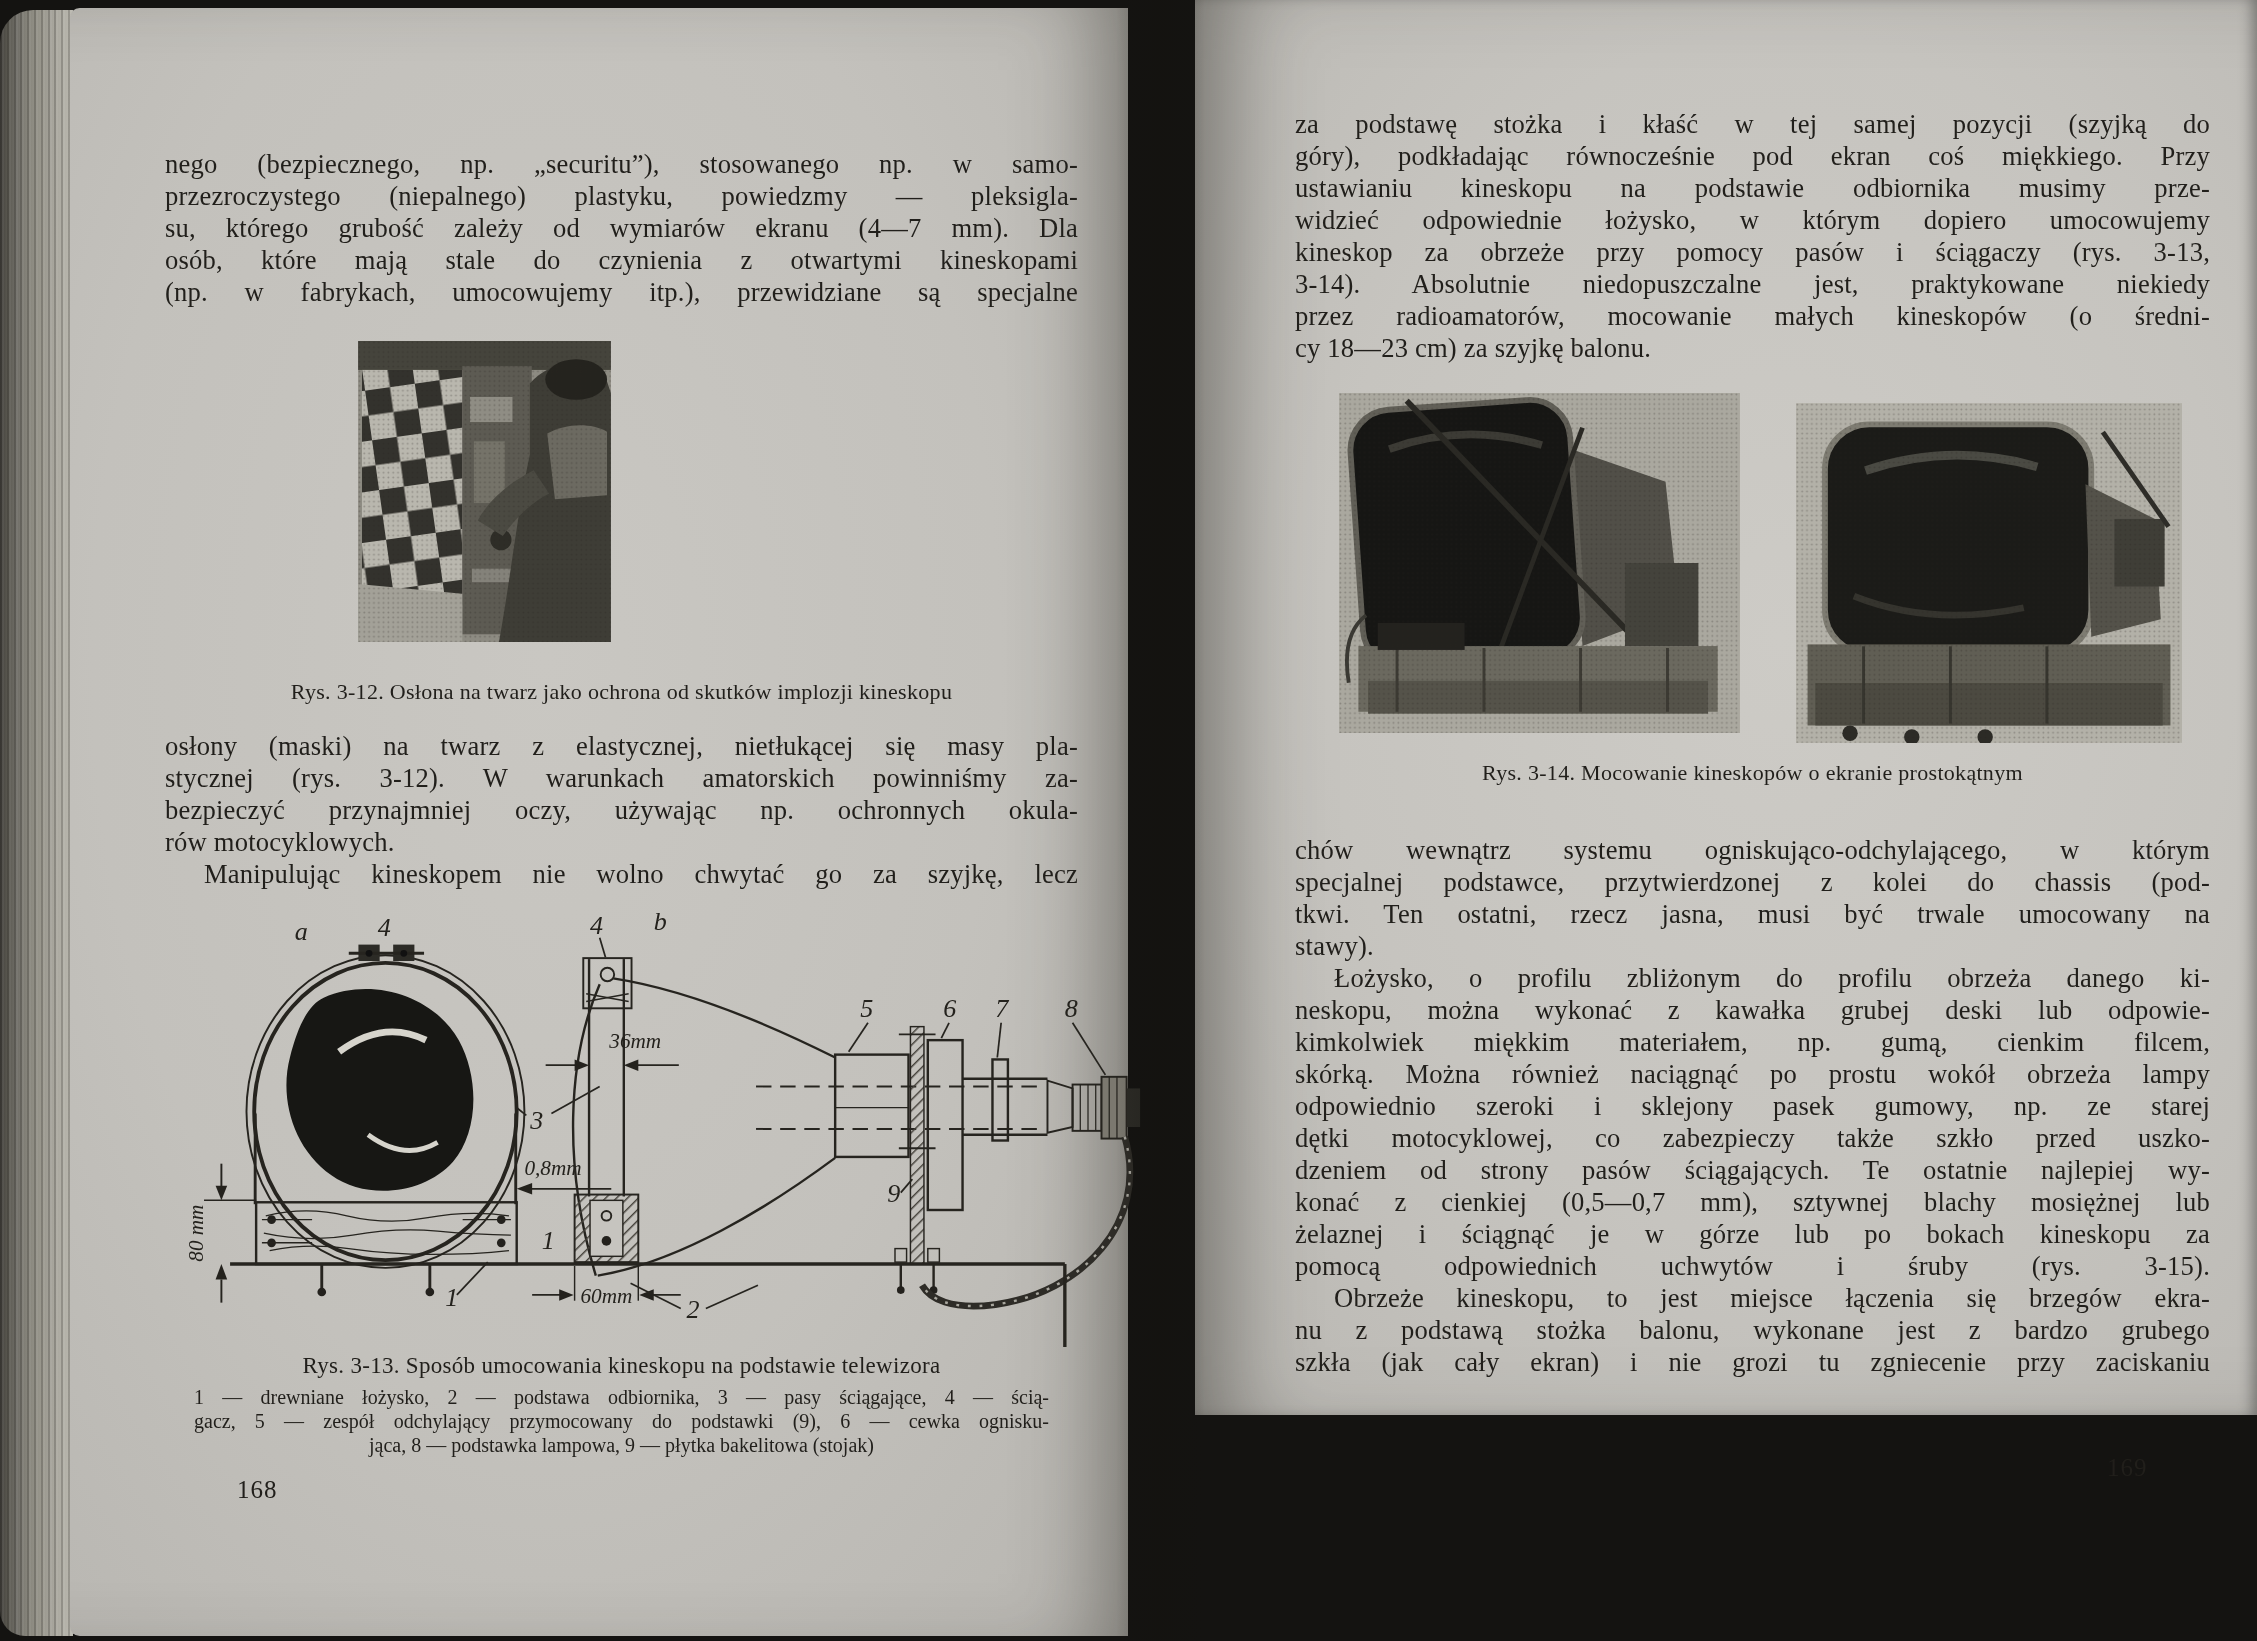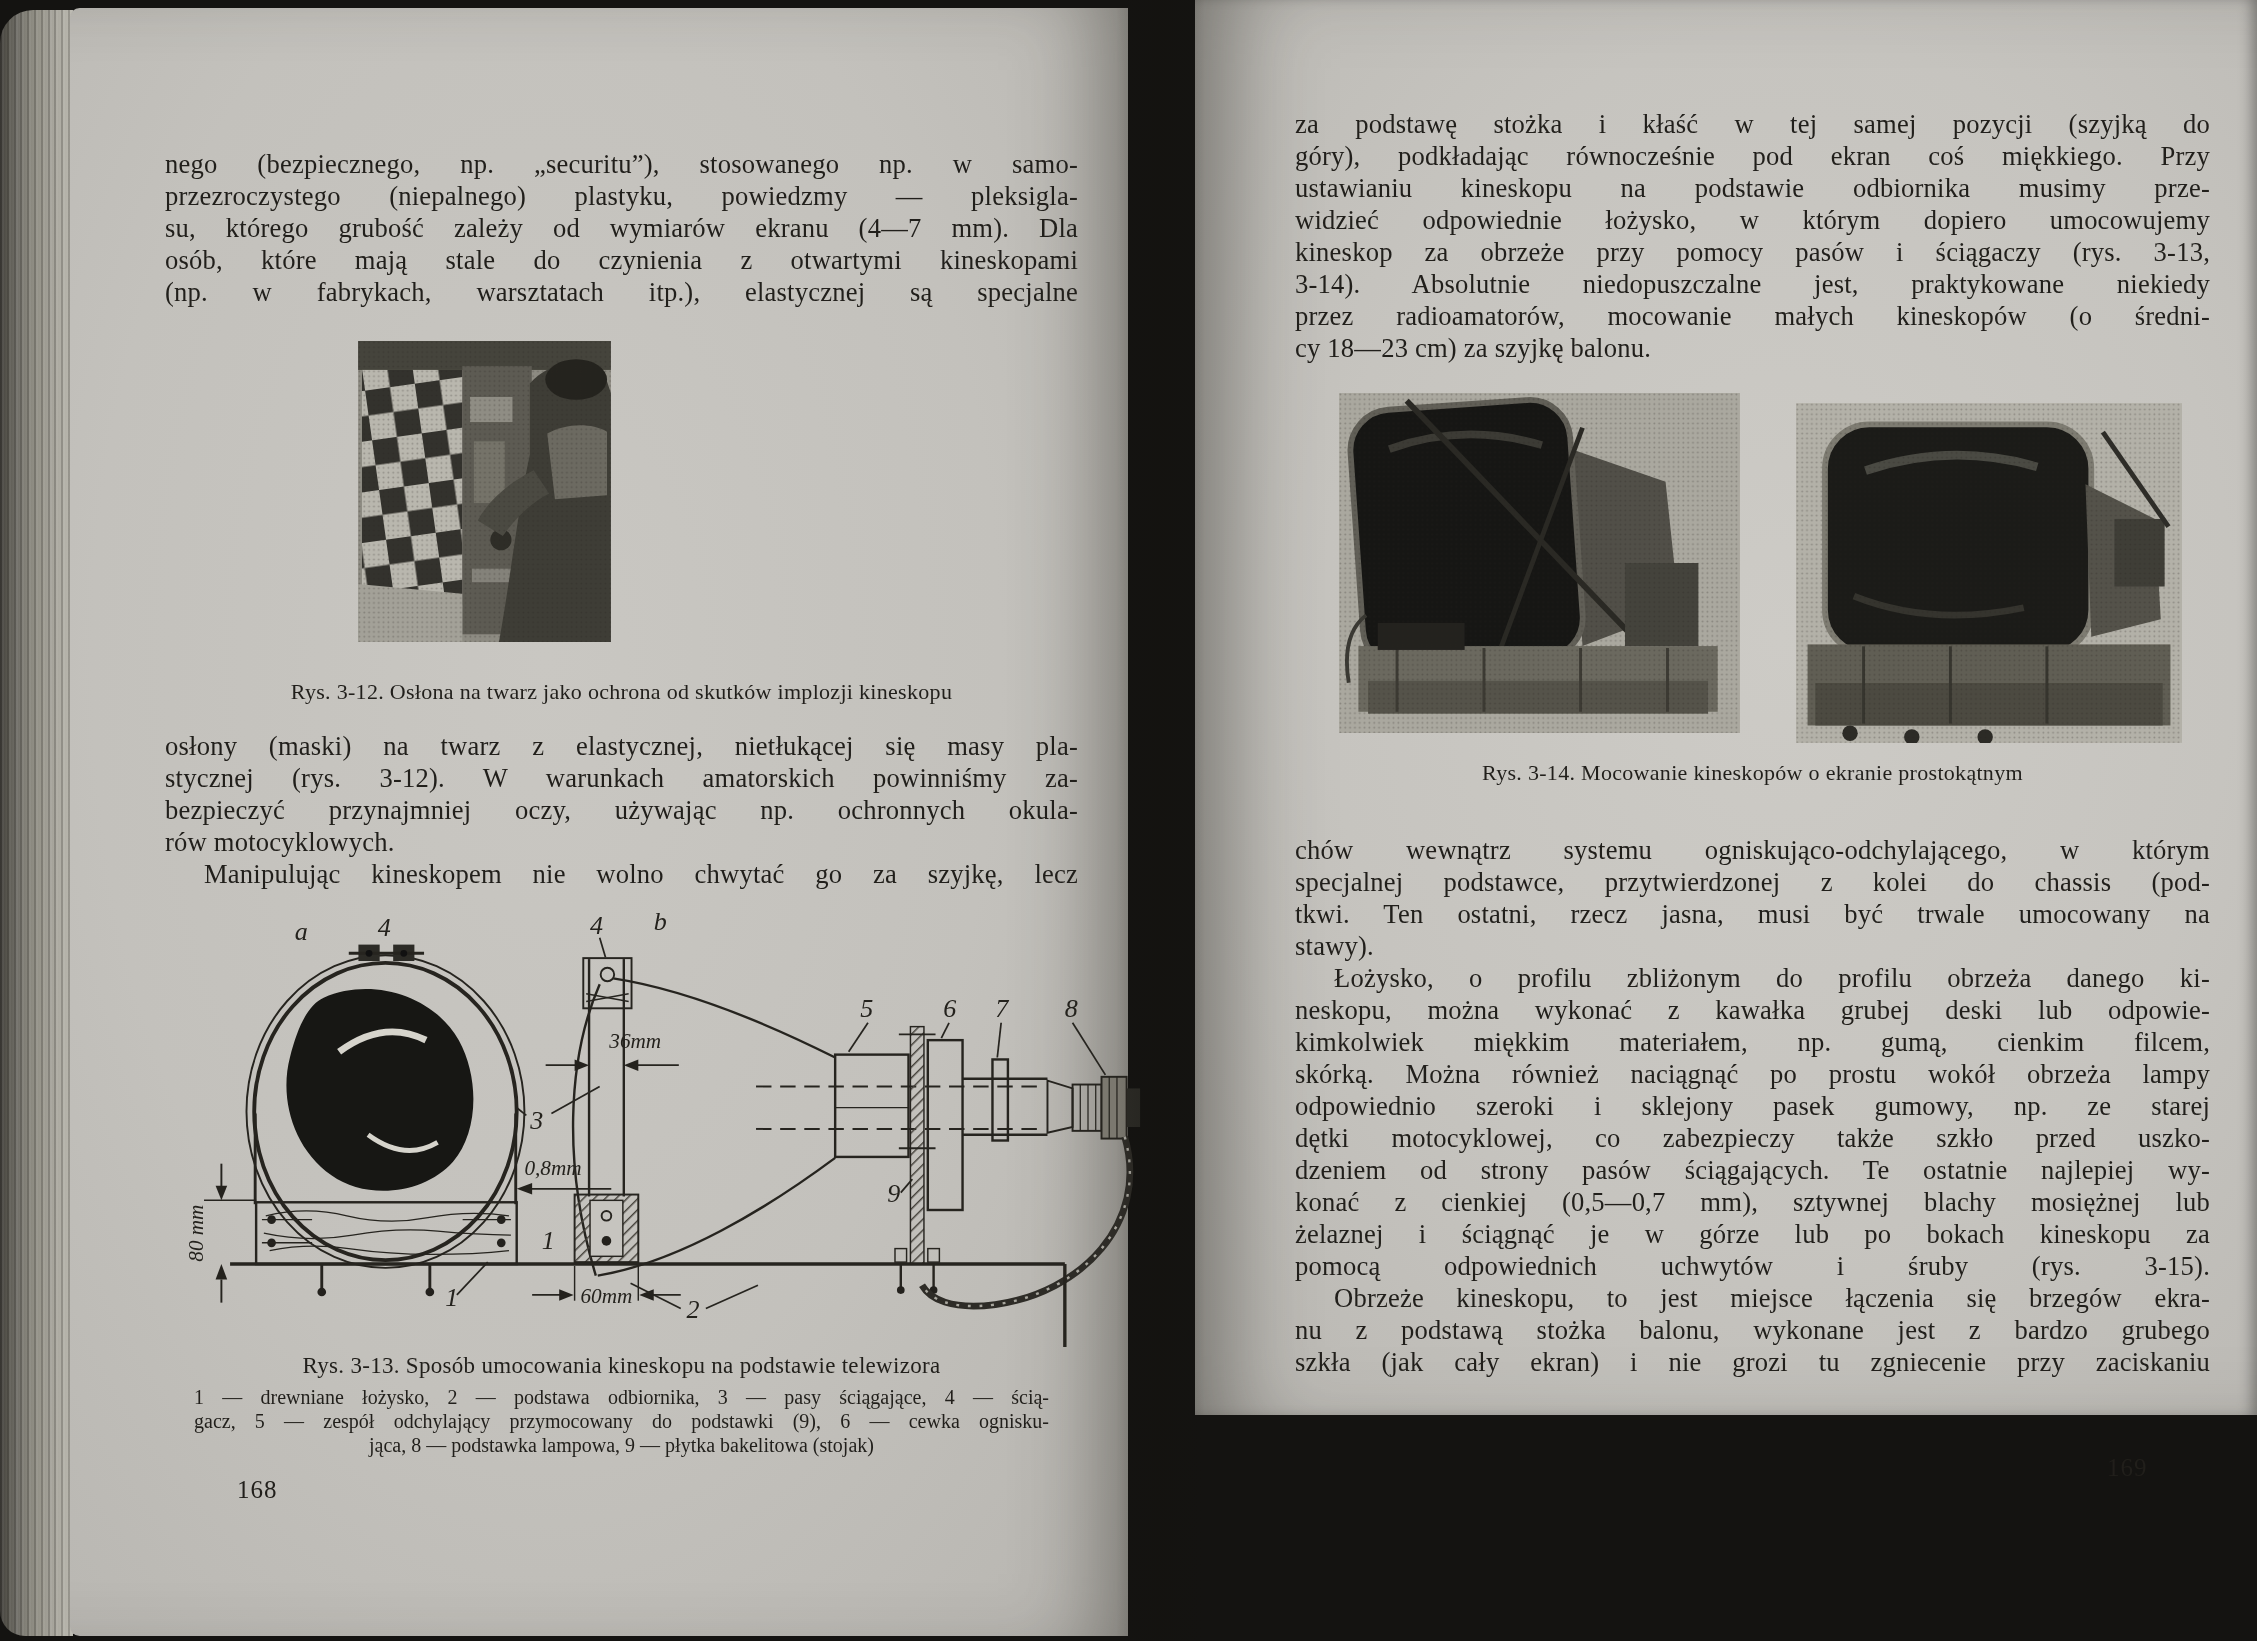--- a/index.html
+++ b/index.html
@@ -72,21 +72,21 @@
 <div class="edge-stack"></div>
 
 <div class="page page-left">
   <div class="col col-left">
 
     <div class="para keep-just">
         <div class="tline">nego (bezpiecznego, np. „securitu”), stosowanego np. w samo-</div>
         <div class="tline">przezroczystego (niepalnego) plastyku, powiedzmy — pleksigla-</div>
         <div class="tline">su, którego grubość zależy od wymiarów ekranu (4—7 mm). Dla</div>
         <div class="tline">osób, które mają stale do czynienia z otwartymi kineskopami</div>
-        <div class="tline">(np. w fabrykach, warsztatach itp.), elastycznej są specjalne</div>
+        <div class="tline">(np. w fabrykach, umocowujemy itp.), przewidziane są specjalne</div>
       </div>
 
     <div class="photo312">
       <svg viewBox="0 0 262 312" width="253" height="301">
         <defs>
           <pattern id="chk" width="52" height="52" patternUnits="userSpaceOnUse" patternTransform="rotate(-8)">
             <rect width="52" height="52" fill="#b9b7ae"></rect>
             <rect x="0" y="0" width="26" height="26" fill="#33322d"></rect>
             <rect x="26" y="26" width="26" height="26" fill="#33322d"></rect>
           </pattern>

